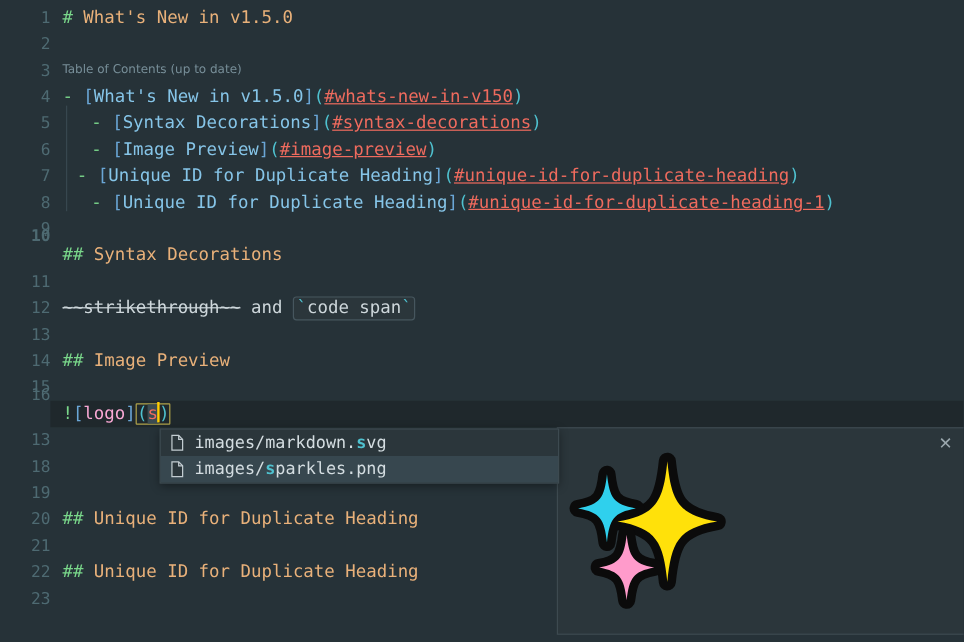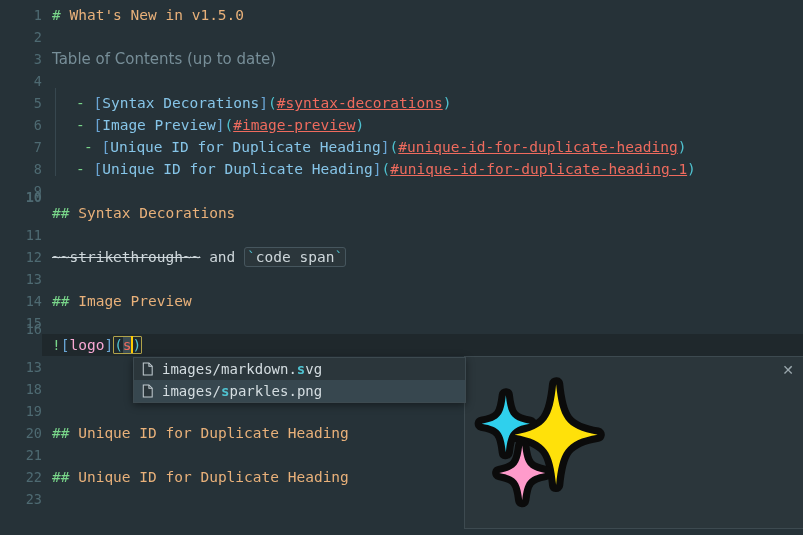--- a/index.html
+++ b/index.html
@@ -40,21 +40,21 @@
   .paren      {color:#4fc1cf;}
   .plain      {color:#ced7db;}
   .strike     {color:#ced7db;text-decoration:line-through;text-decoration-color:#ced7db;}
   .tick       {color:#4fc1cf;}
   .bang       {color:#79d68a;}
   .imgalt     {color:#f9a8d4;}
 
   
   .codelens{position:absolute;left:52px;height:22px;line-height:22px;
             font-family:"DejaVu Sans","Liberation Sans",sans-serif;
-            font-size:15px;color:#778e98;white-space:pre;}
+            font-size:10px;color:#778e98;white-space:pre;}
 
   
   .codespan{border:1px solid #46565e;border-radius:3px;padding:1px 2px;
             background:#2b363b;}
 
   
   .brmatch{border:1px solid #b0a24a;border-radius:1px;padding:0 0px;}
   .cursor{display:inline-block;width:2px;height:17px;background:#ffcc00;
           vertical-align:-3px;margin-left:-1px;}
   .selmatch{background:#3a4b52;color:#ef6b5e;}
@@ -113,31 +113,34 @@
   <div class="code" id="code">
 
     <div class="curline" style="top:334px;"></div>
 
     <div class="row" style="top:4px;">
       <span class="txt"><span class="hash">#</span><span class="heading"> </span><span class="heading">What's New in v1.5.0</span></span>
     </div>
 
     <div class="codelens" style="top:48px;">Table of Contents (up to date)</div>
 
+    <div class="row" style="top:70px;">
+      <span class="txt"><span class="bullet">-</span><span> </span><span class="brk">[</span><span class="linktext">What's New in v1.5.0</span><span class="brk">]</span><span class="paren">(</span><span class="anchor">#whats-new-in-v150</span><span class="paren">)</span></span>
+    </div>
 
     <div class="row" style="top:92px;">
       <span class="txt" style="left:76px;"><span class="bullet">-</span><span> </span><span class="brk">[</span><span class="linktext">Syntax Decorations</span><span class="brk">]</span><span class="paren">(</span><span class="anchor">#syntax-decorations</span><span class="paren">)</span></span>
     </div>
 
     <div class="row" style="top:114px;">
       <span class="txt" style="left:76px;"><span class="bullet">-</span><span> </span><span class="brk">[</span><span class="linktext">Image Preview</span><span class="brk">]</span><span class="paren">(</span><span class="anchor">#image-preview</span><span class="paren">)</span></span>
     </div>
 
     <div class="row" style="top:136px;">
-      <span class="txt" style="left:84px;"><span class="bullet">-</span><span> </span><span class="brk">[</span><span class="linktext">Unique ID for Duplicate Heading</span><span class="brk">]</span><span class="paren">(</span><span class="anchor">#unique-id-for-duplicate-heading</span><span class="paren">)</span></span>
+      <span class="txt" style="left:64px;"><span class="bullet">-</span><span> </span><span class="brk">[</span><span class="linktext">Unique ID for Duplicate Heading</span><span class="brk">]</span><span class="paren">(</span><span class="anchor">#unique-id-for-duplicate-heading</span><span class="paren">)</span></span>
     </div>
 
     <div class="row" style="top:158px;">
       <span class="txt" style="left:76px;"><span class="bullet">-</span><span> </span><span class="brk">[</span><span class="linktext">Unique ID for Duplicate Heading</span><span class="brk">]</span><span class="paren">(</span><span class="anchor">#unique-id-for-duplicate-heading-1</span><span class="paren">)</span></span>
     </div>
 
     <div class="row" style="top:202px;">
       <span class="txt"><span class="hash">##</span><span> </span><span class="heading">Syntax Decorations</span></span>
     </div>
 

